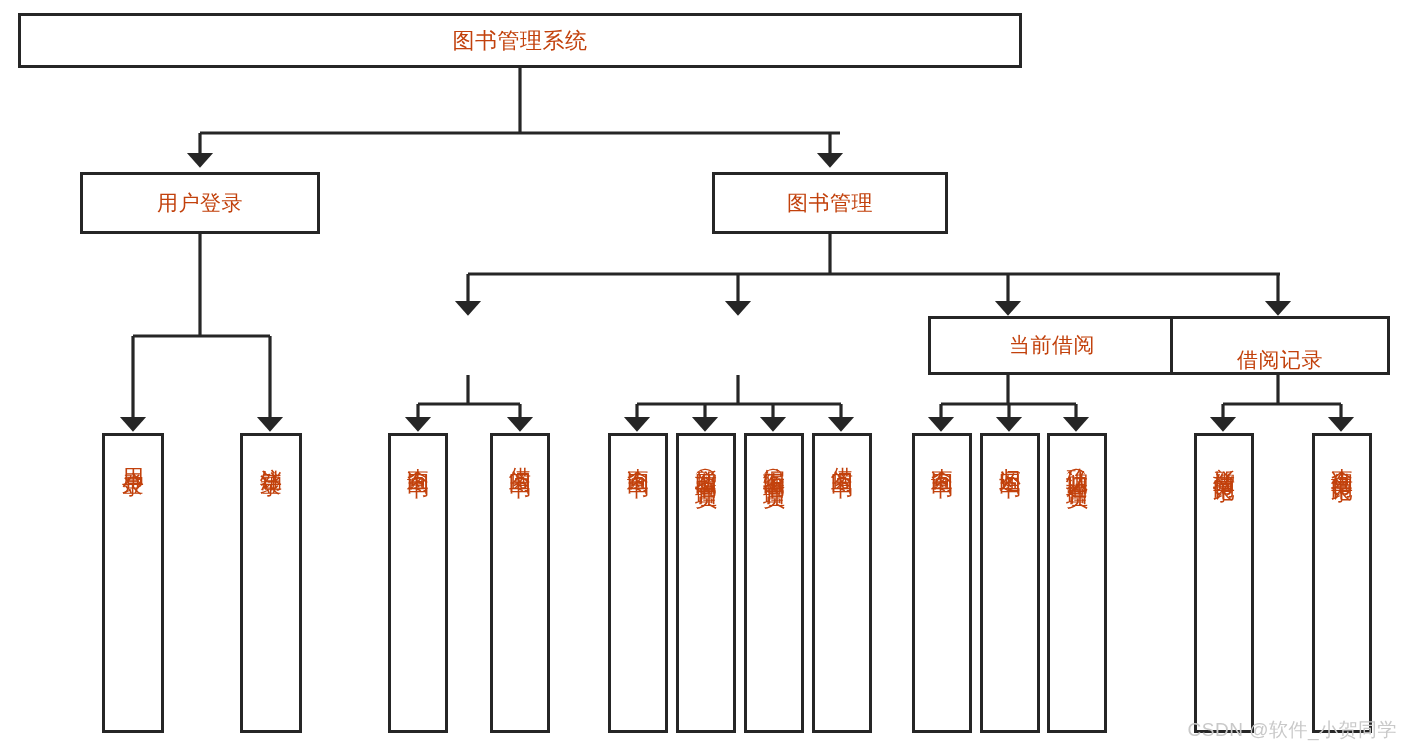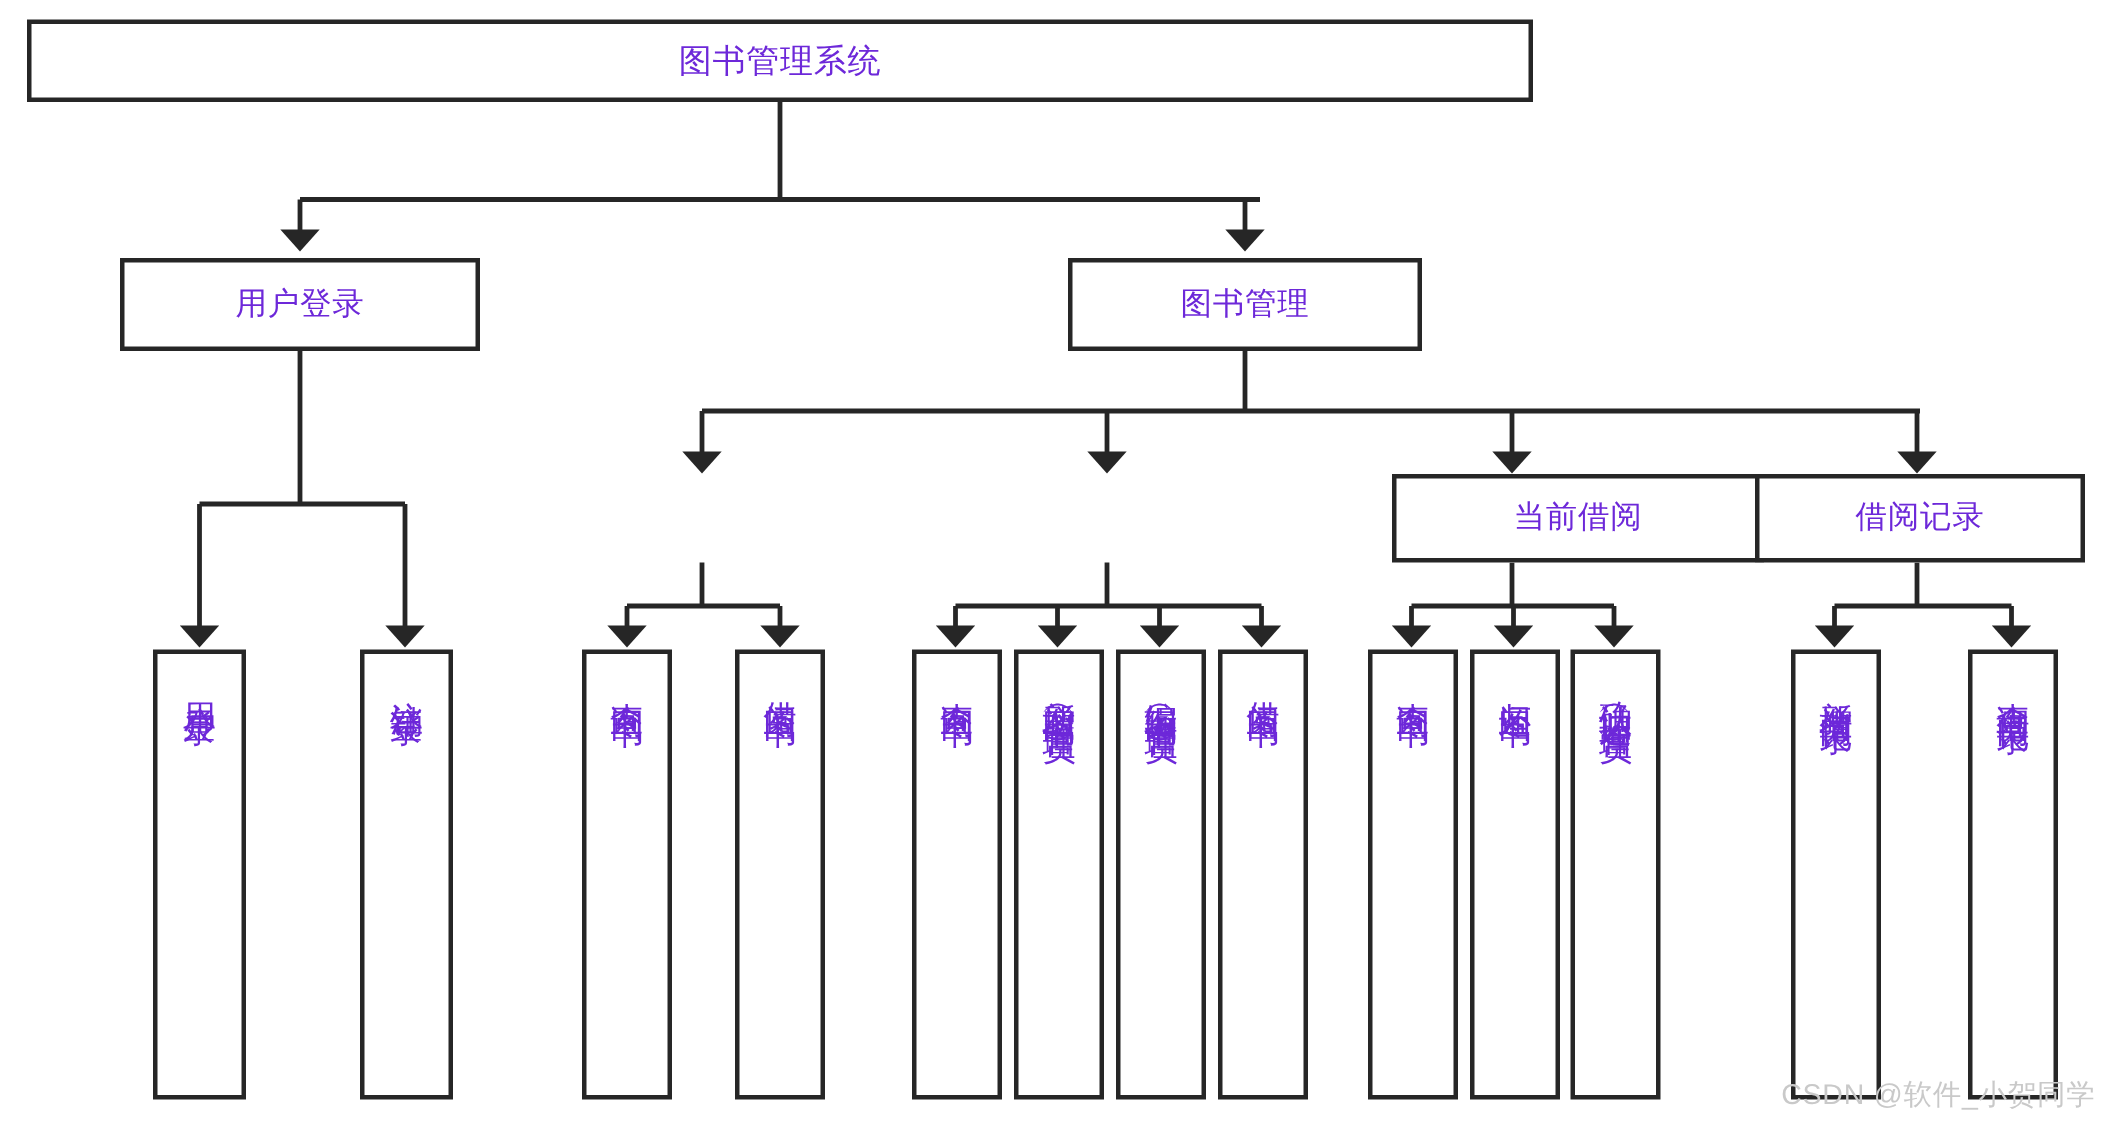--- a/index.html
+++ b/index.html
@@ -30,21 +30,21 @@
     position: absolute;
     box-sizing: border-box;
     background: #ffffff;
     border: 3px solid #262626;
     display: flex;
     align-items: center;
     justify-content: center;
     overflow: hidden;
   }
   .node .label {
-    color: #6d28d9;
+    color: #c2410c;
     font-size: 21px;
     line-height: 1.15;
     letter-spacing: 0.5px;
     white-space: nowrap;
   }
   .node.root .label { font-size: 22px; }
   .node.vertical {
     align-items: flex-start;
     justify-content: center;
     padding-top: 14px;
@@ -131,21 +131,21 @@
   <div class="node" style="left:80px; top:172px; width:240px; height:62px;">
     <span class="label">用户登录</span>
   </div>
   <div class="node" style="left:712px; top:172px; width:236px; height:62px;">
     <span class="label">图书管理</span>
   </div>
 
   <div class="node" style="left:900px; top:316px; width:248px; height:59px;margin-left:28px;">
     <span class="label">当前借阅</span>
   </div>
-  <div class="node" style="left:1170px; top:316px; width:220px; height:59px;">
+  <div class="node" style="left:1170px; top:316px; width:220px; height:59px;align-items:flex-end;">
     <span class="label">借阅记录</span>
   </div>
 
   <div class="node vertical" style="left:102px; top:433px; width:62px; height:300px;">
     <span class="label">用户登录</span>
   </div>
   <div class="node vertical" style="left:240px; top:433px; width:62px; height:300px;">
     <span class="label">注销登录</span>
   </div>
 

